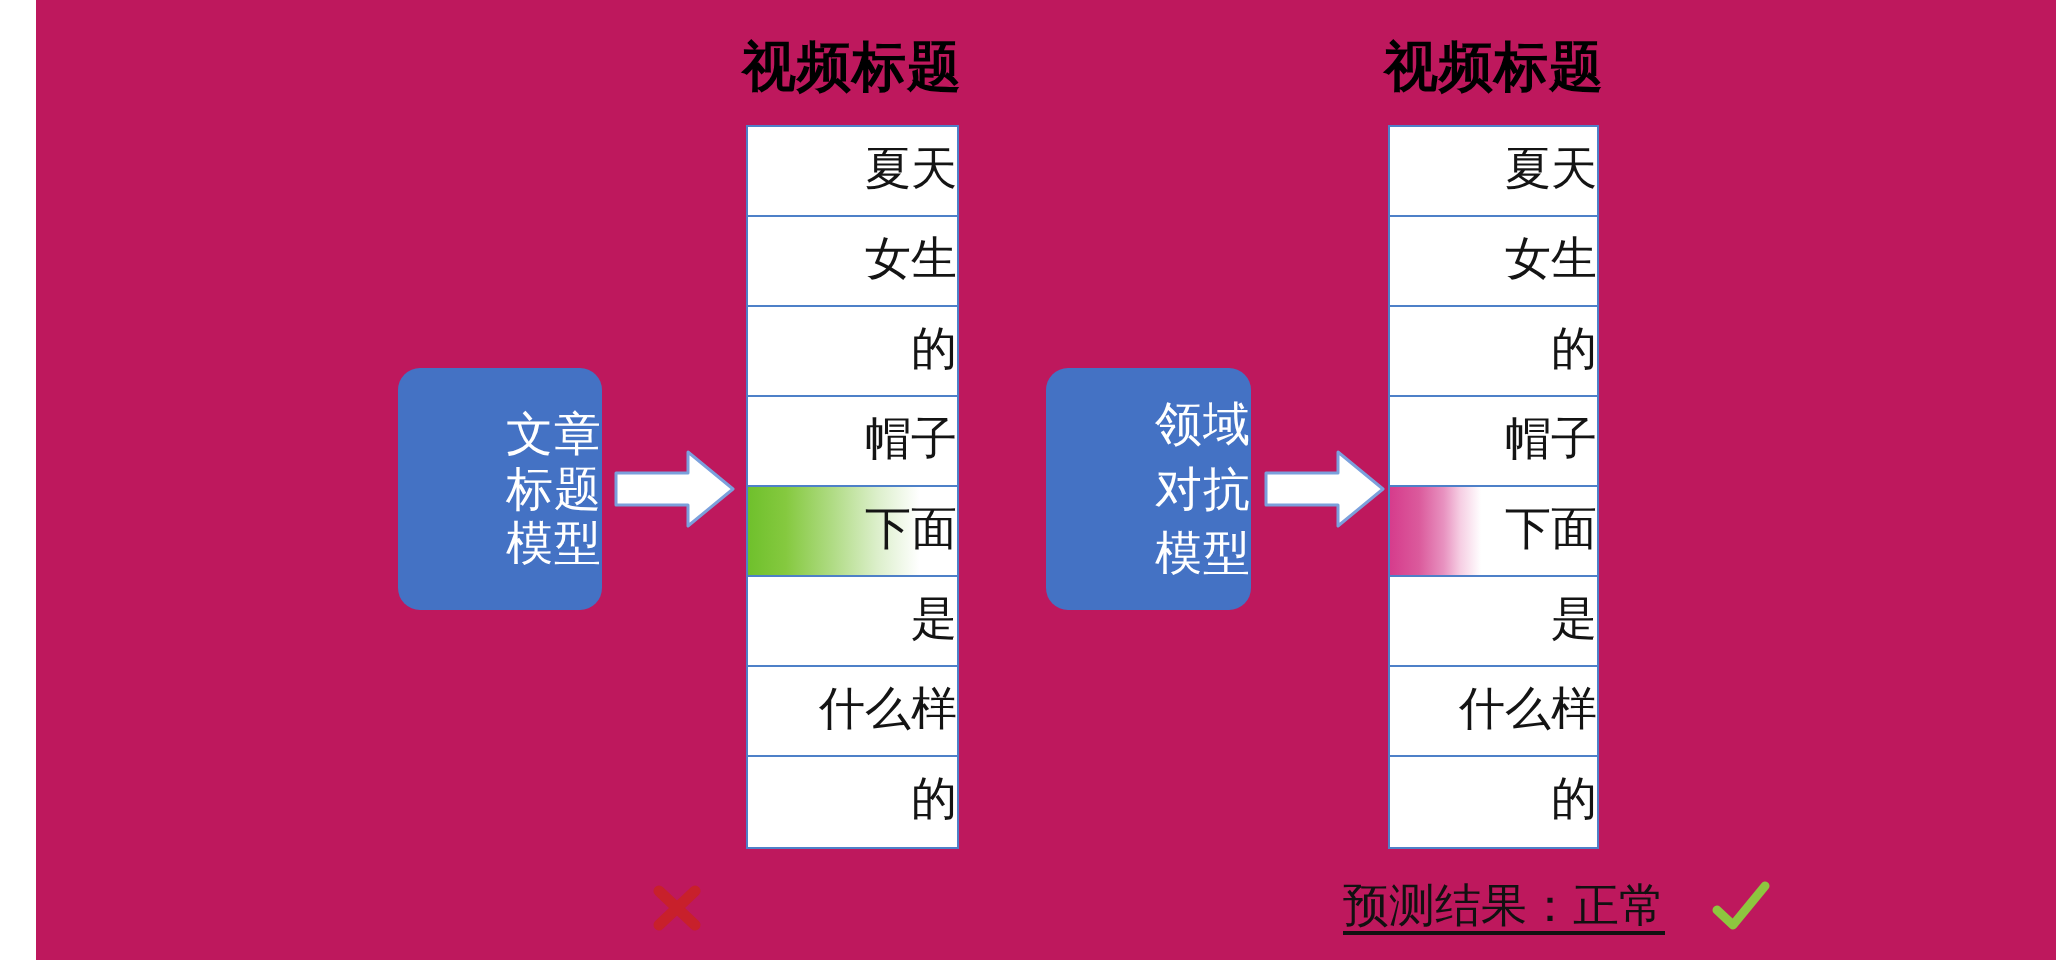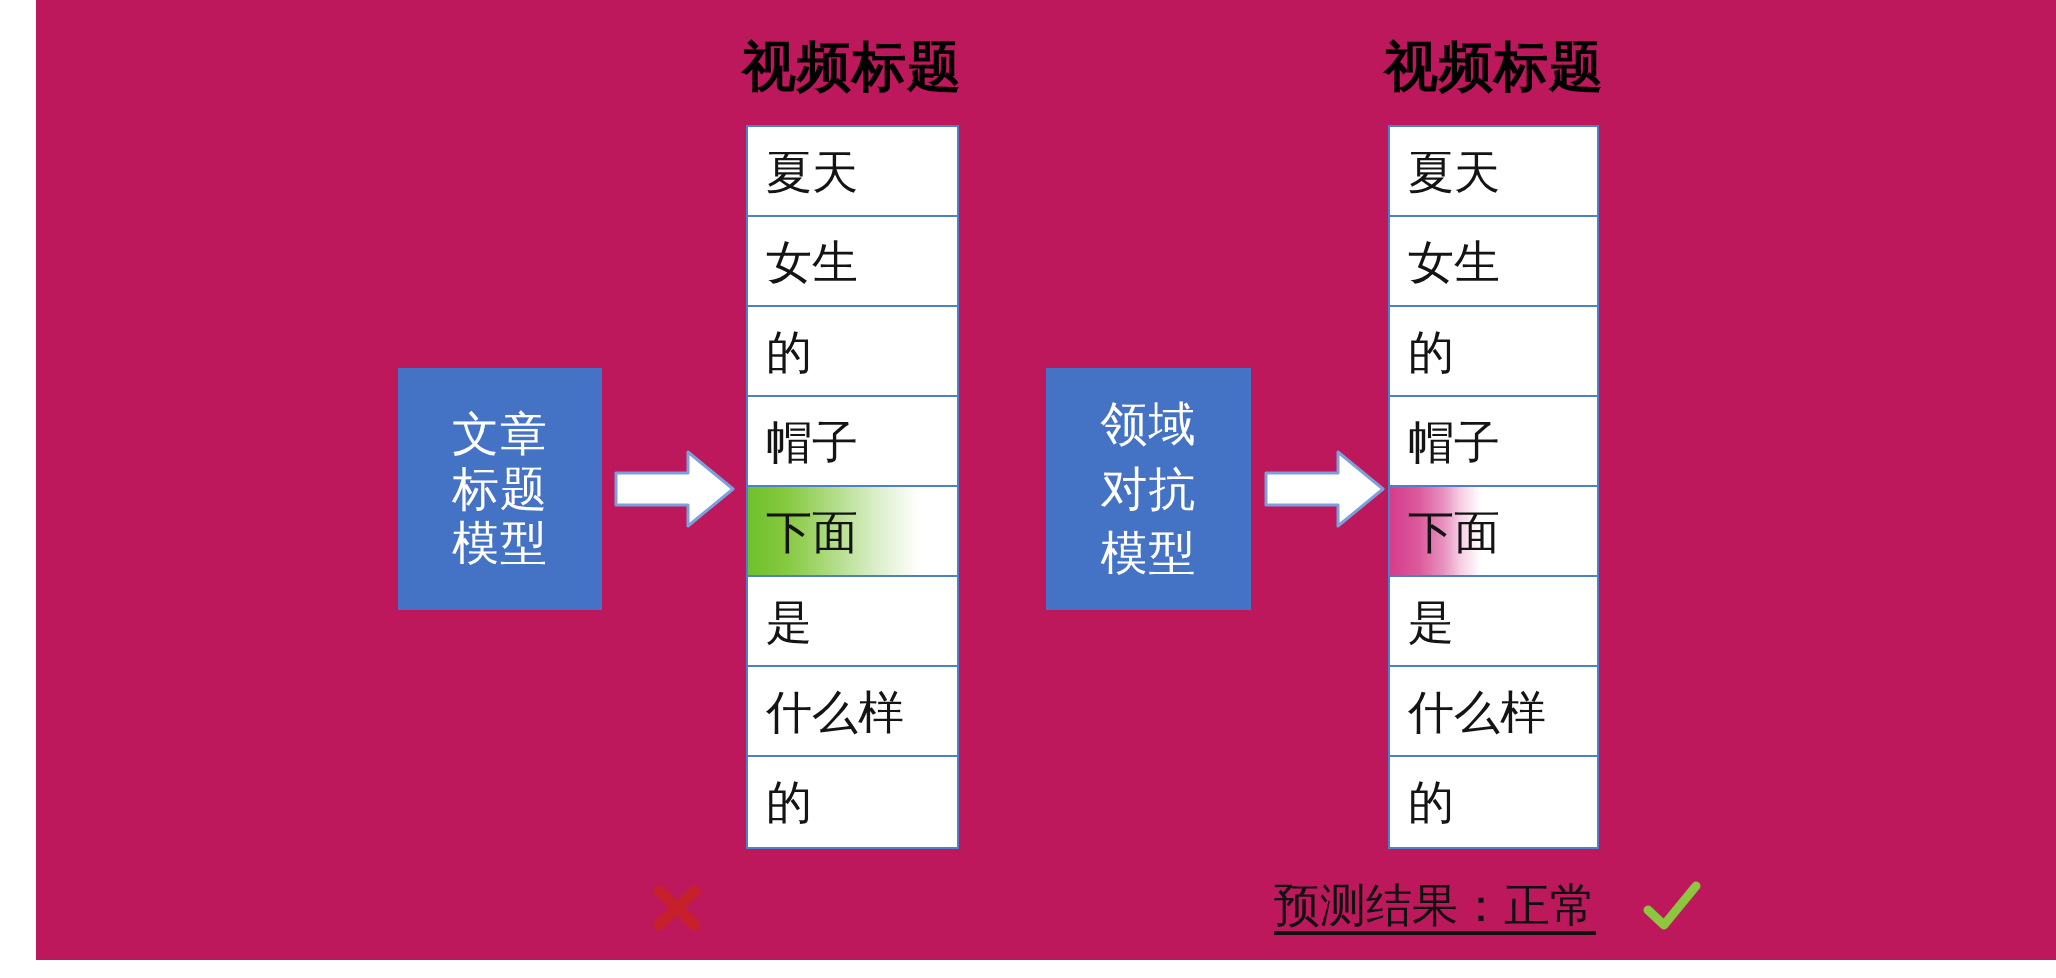--- a/index.html
+++ b/index.html
@@ -62,41 +62,43 @@
   }
   .token-cell .cell-text {
     position: relative;
     z-index: 1;
     display: block;
     padding-left: 18px;
     line-height: 90px;
     font-size: 46px;
     color: #141414;
     white-space: nowrap;
-    font-family: Liberation Sans, sans-serif;
+    font-family: Liberation Mono, monospace;
+    text-align: right;
   }
 
   
   .hl-green .cell-bg {
     background: linear-gradient(to right, #6FC02C 0%, #85C93F 18%, #AFDB83 40%, #DCEFCB 62%, #ffffff 82%);
   }
   .hl-pink .cell-bg {
     background: linear-gradient(to right, #D63C8C 0%, #DB5A9C 14%, #E892C0 26%, #F6CEE3 34%, #ffffff 44%);
   }
 
   
   .model-box {
     position: absolute;
     background: #4472C4;
     color: #ffffff;
     display: flex;
     flex-direction: column;
-    align-items: center;
+    align-items: flex-end;
     justify-content: center;
     box-sizing: border-box;
+    border-radius: 22px;
   }
   .model-box .ml {
     font-size: 47px;
     line-height: 1.16;
     font-weight: normal;
     letter-spacing: 1px;
     white-space: nowrap;
   }
   #model-left  { left: 362px;  top: 368px; width: 204px; height: 242px; }
   #model-right { left: 1010px; top: 368px; width: 205px; height: 242px; gap: 10px; }
@@ -111,21 +113,21 @@
   #arrow-right { left: 1228px; top: 448px; }
 
   
   .prediction {
     position: absolute;
     display: flex;
     align-items: center;
     white-space: nowrap;
   }
   #prediction-left  { left: 595px;  top: 880px; }
-  #prediction-right { left: 1238px; top: 880px; gap: 28px; }
+  #prediction-right { left: 1307px; top: 880px; gap: 28px; }
 
   .pred-text {
     font-size: 46px;
     color: #111111;
     border-bottom: 4px solid #111111;
     padding-bottom: 2px;
     line-height: 1.05;
     letter-spacing: 0px;
   }
   .pred-mark {

